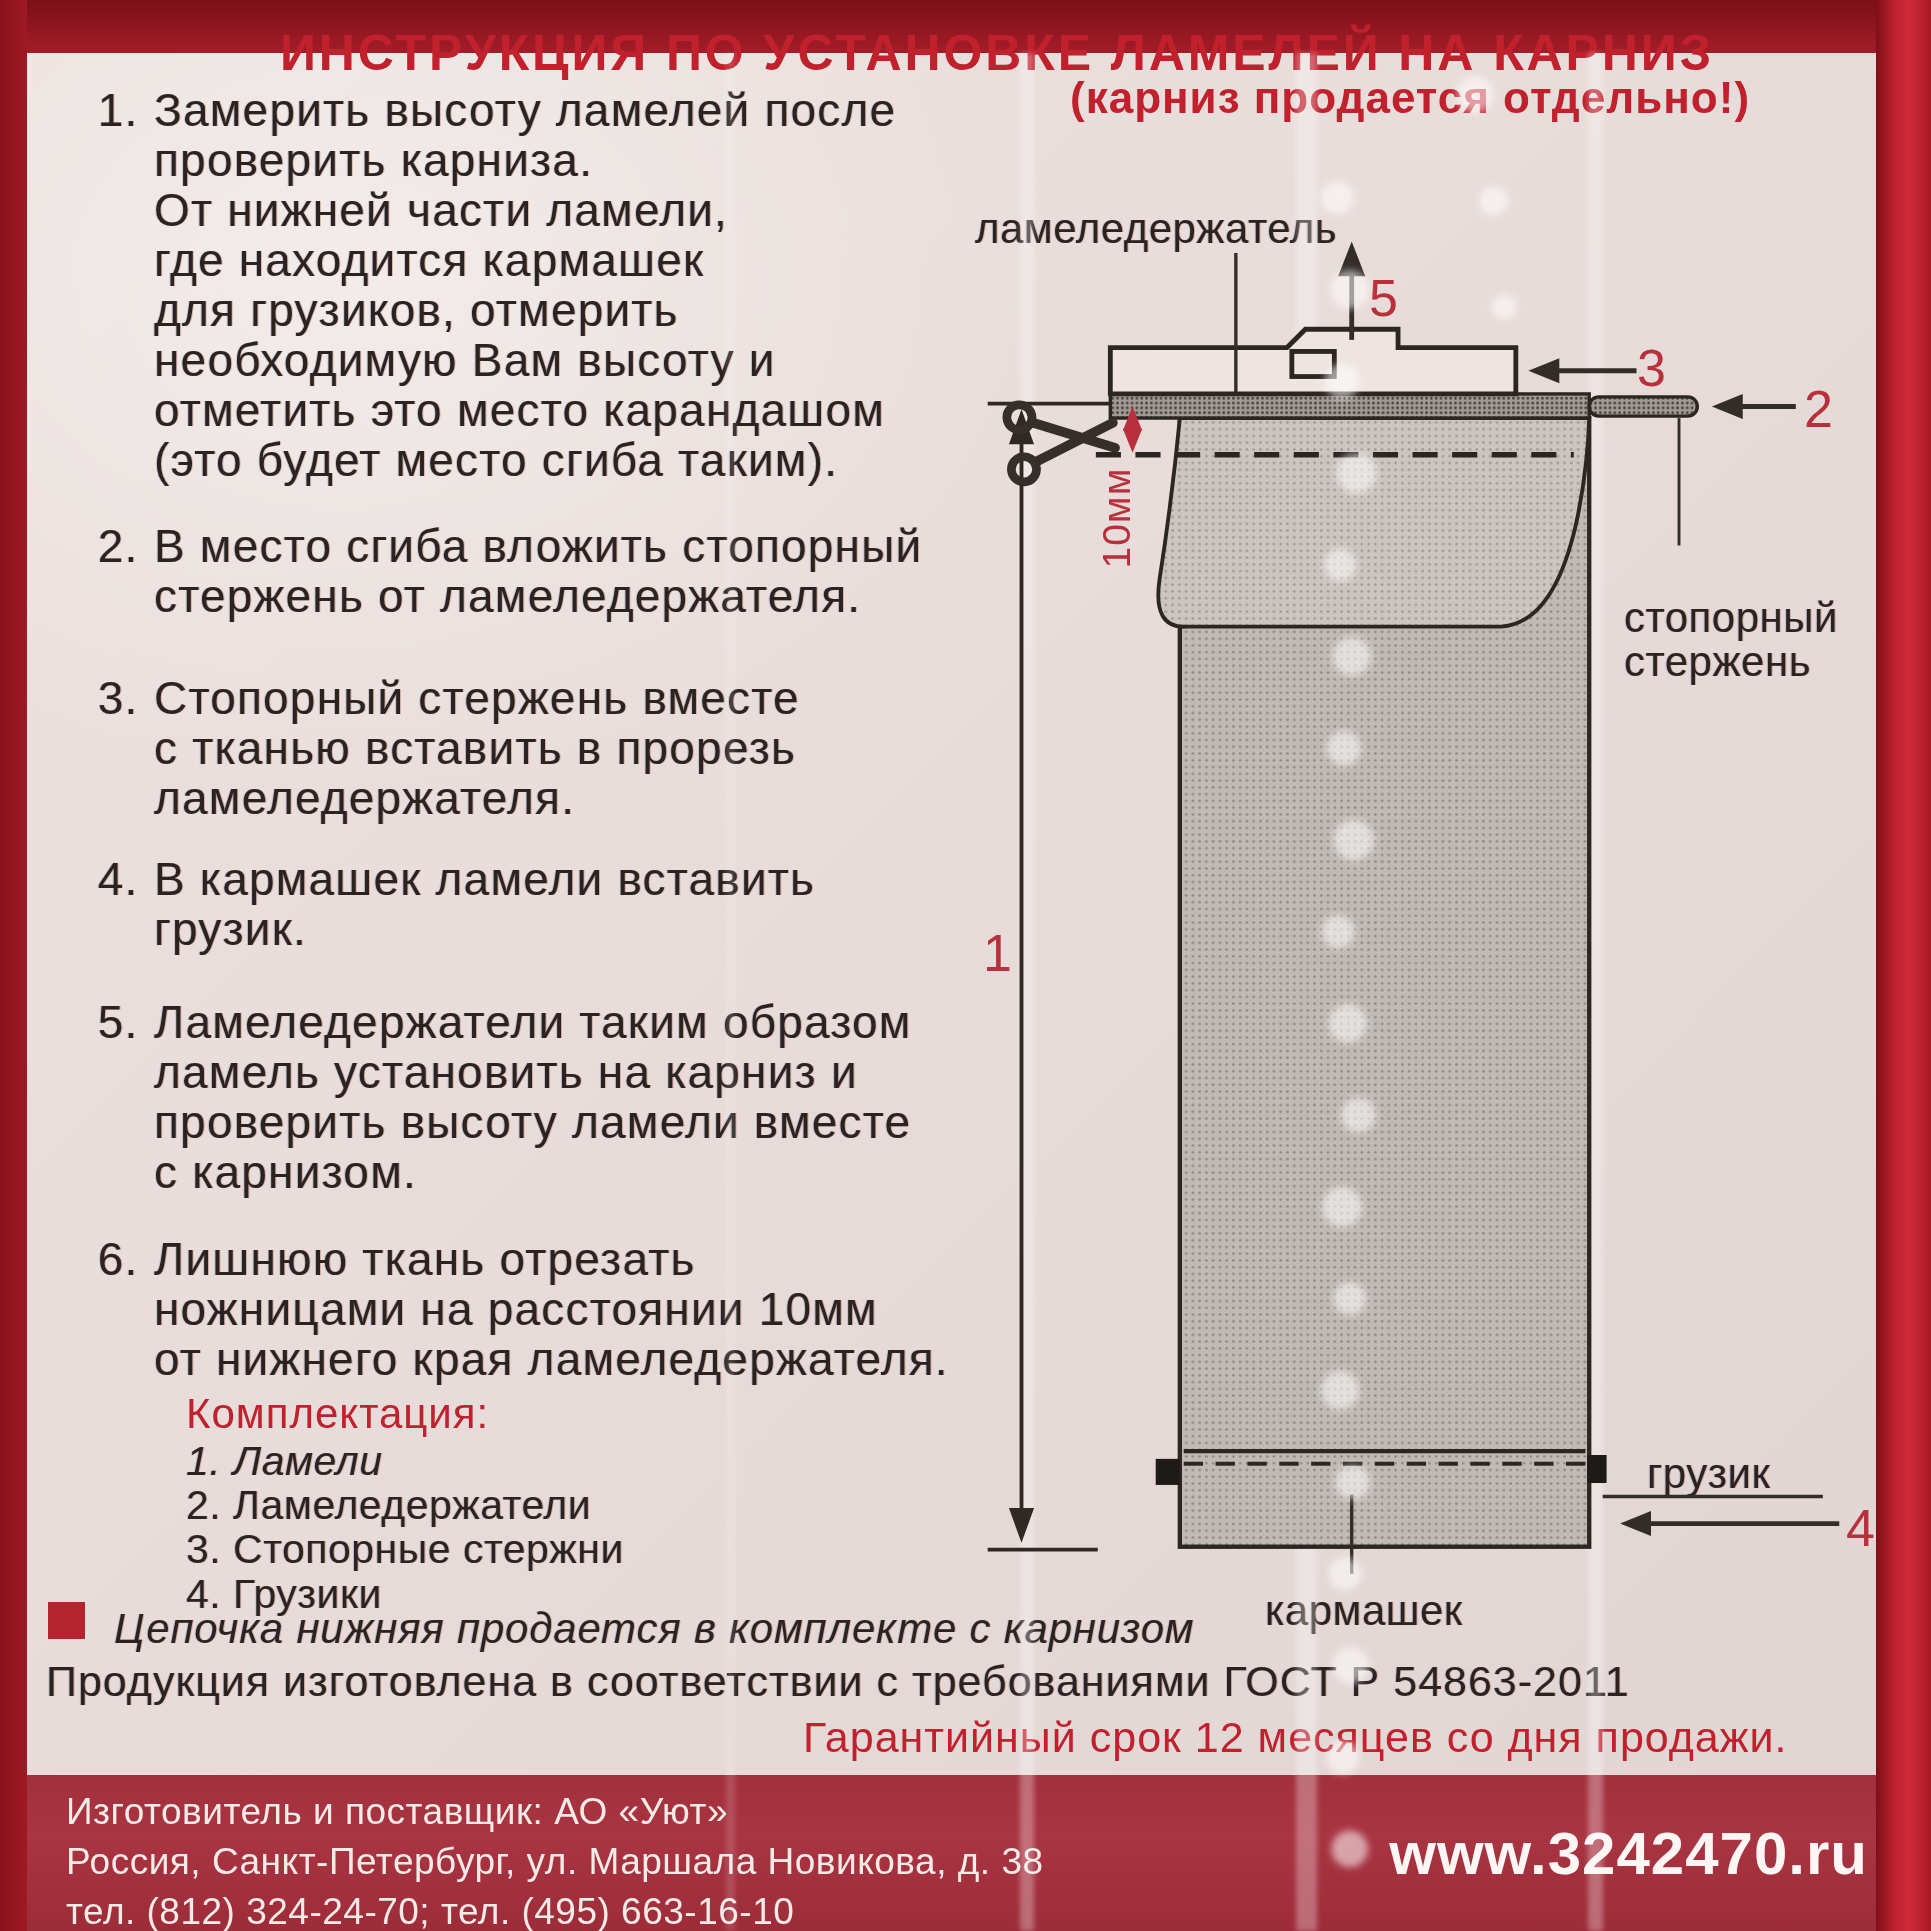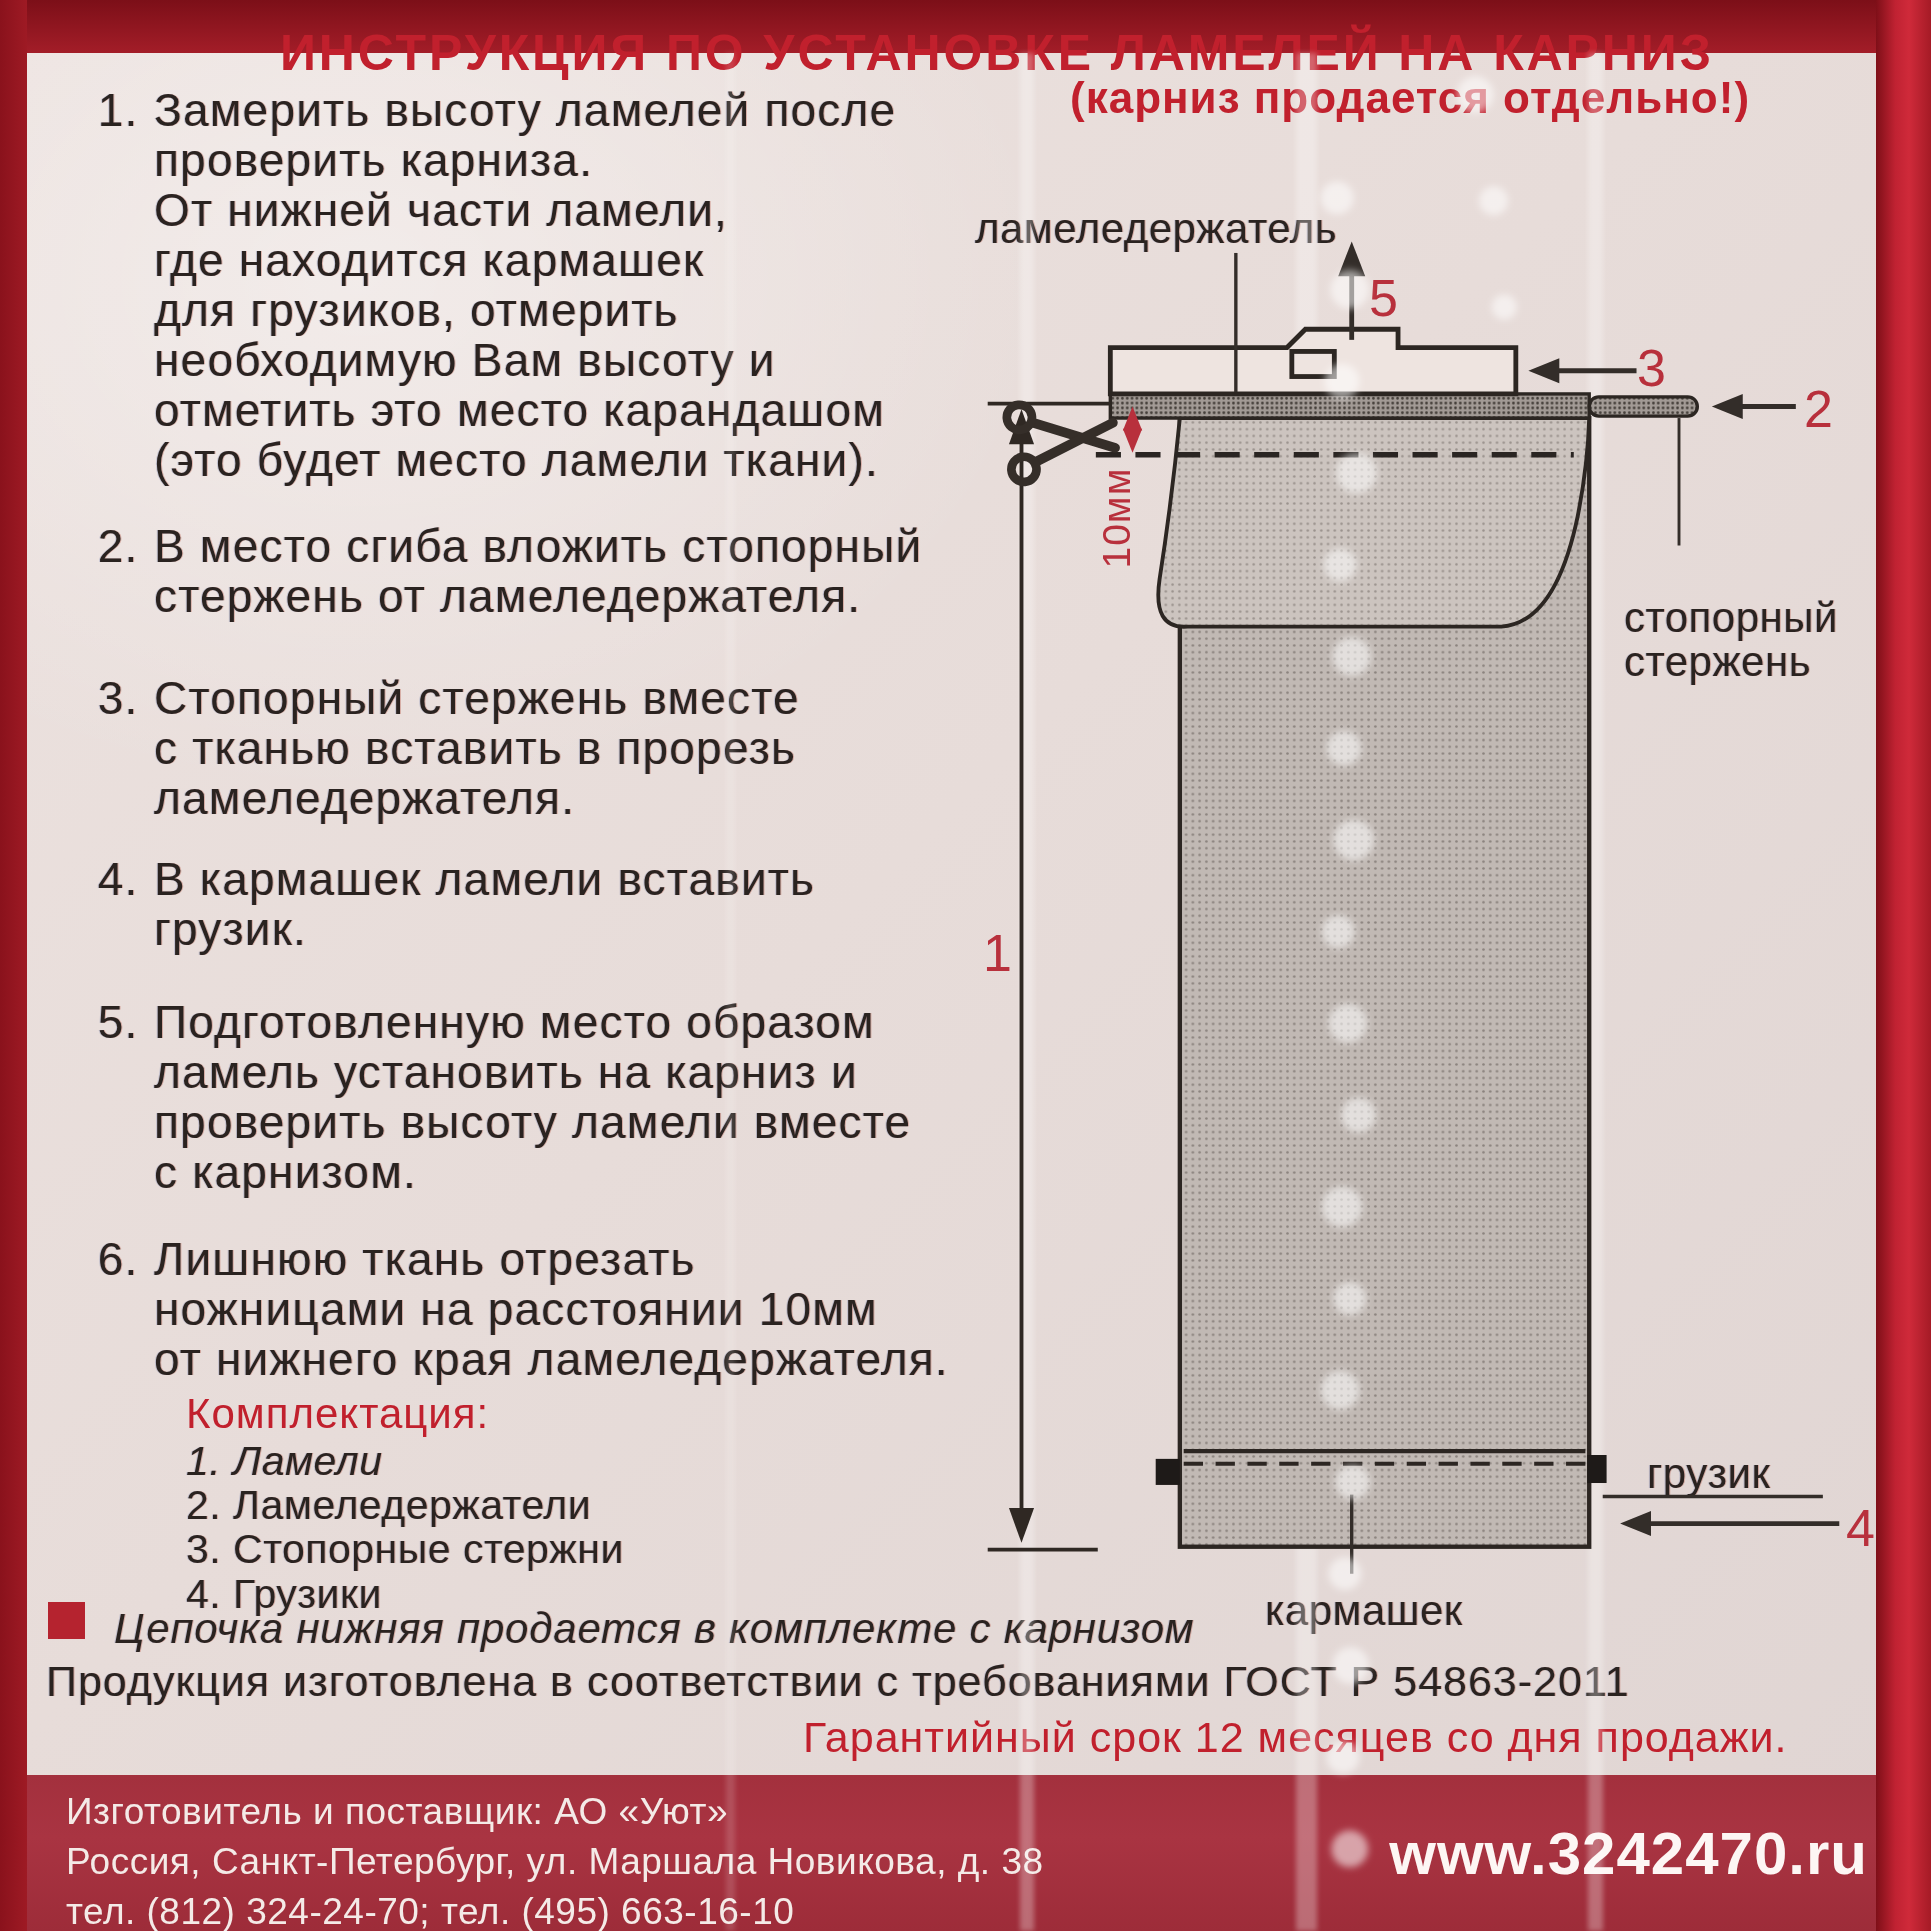--- a/index.html
+++ b/index.html
@@ -61,21 +61,21 @@
 
   <div class="step ink" style="top:85px;">
     <span class="num">1.</span>
     <div class="ln">Замерить высоту ламелей после</div>
     <div class="ln">проверить карниза.</div>
     <div class="ln">От нижней части ламели,</div>
     <div class="ln">где находится кармашек</div>
     <div class="ln">для грузиков, отмерить</div>
     <div class="ln">необходимую Вам высоту и</div>
     <div class="ln">отметить это место карандашом</div>
-    <div class="ln">(это будет место ламели ткани).</div>
+    <div class="ln">(это будет место сгиба таким).</div>
   </div>
 
   <div class="step ink" style="top:521px;">
     <span class="num">2.</span>
     <div class="ln">В место сгиба вложить стопорный</div>
     <div class="ln">стержень от ламеледержателя.</div>
   </div>
 
   <div class="step ink" style="top:673px;">
     <span class="num">3.</span>
@@ -85,21 +85,21 @@
   </div>
 
   <div class="step ink" style="top:854px;">
     <span class="num">4.</span>
     <div class="ln">В кармашек ламели вставить</div>
     <div class="ln">грузик.</div>
   </div>
 
   <div class="step ink" style="top:997px;">
     <span class="num">5.</span>
-    <div class="ln">Подготовленную место образом</div>
+    <div class="ln">Ламеледержатели таким образом</div>
     <div class="ln">ламель установить на карниз и</div>
     <div class="ln">проверить высоту ламели вместе</div>
     <div class="ln">с карнизом.</div>
   </div>
 
   <div class="step ink" style="top:1234px;">
     <span class="num">6.</span>
     <div class="ln">Лишнюю ткань отрезать</div>
     <div class="ln">ножницами на расстоянии 10мм</div>
     <div class="ln">от нижнего края ламеледержателя.</div>

